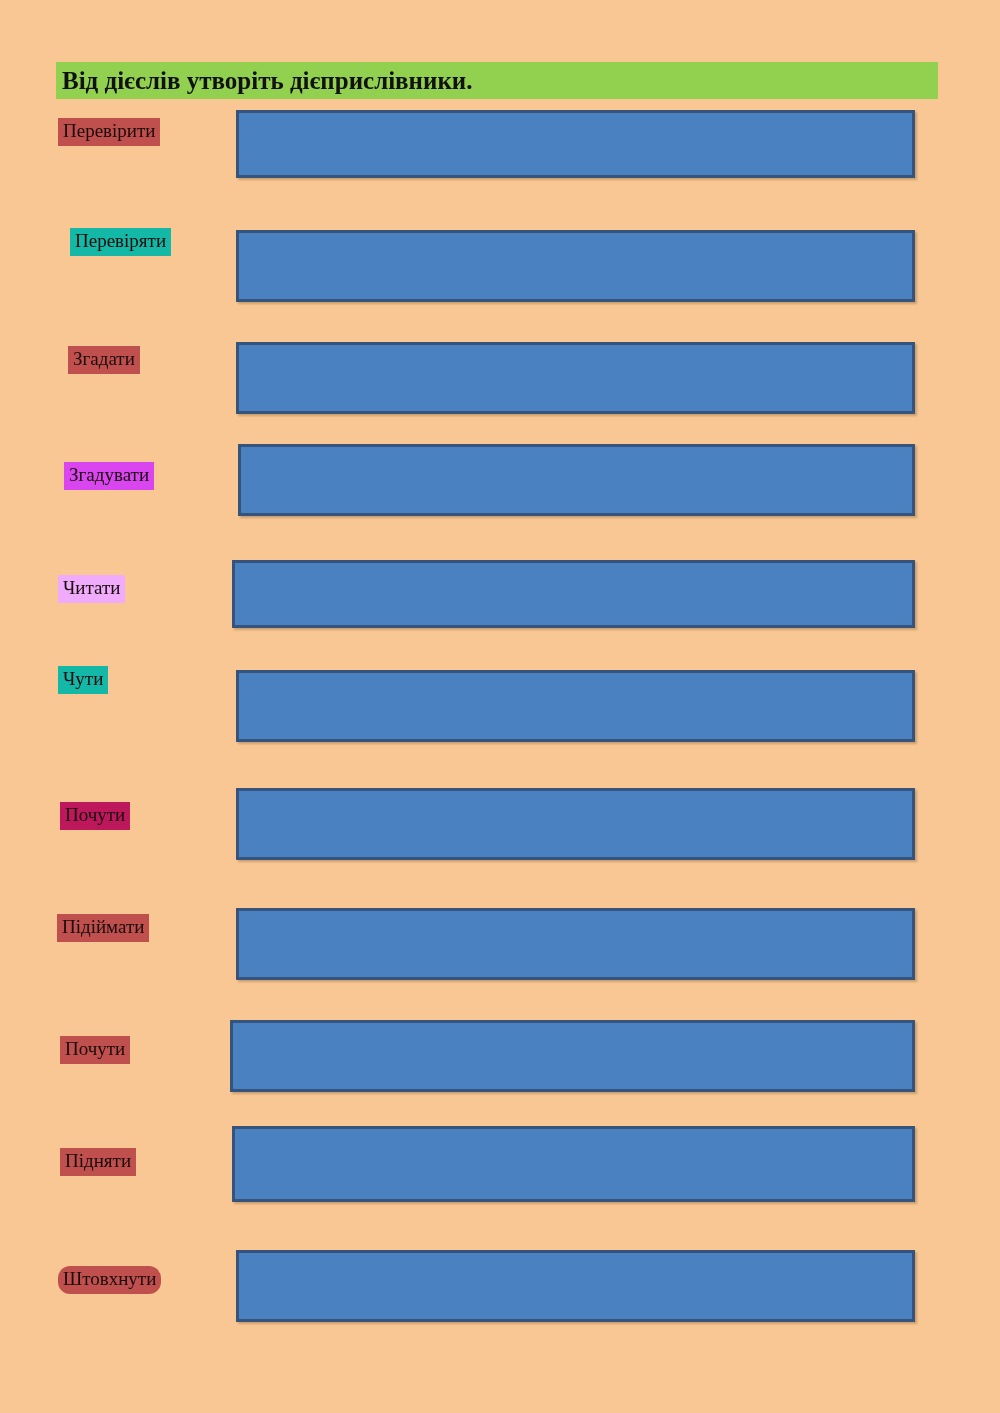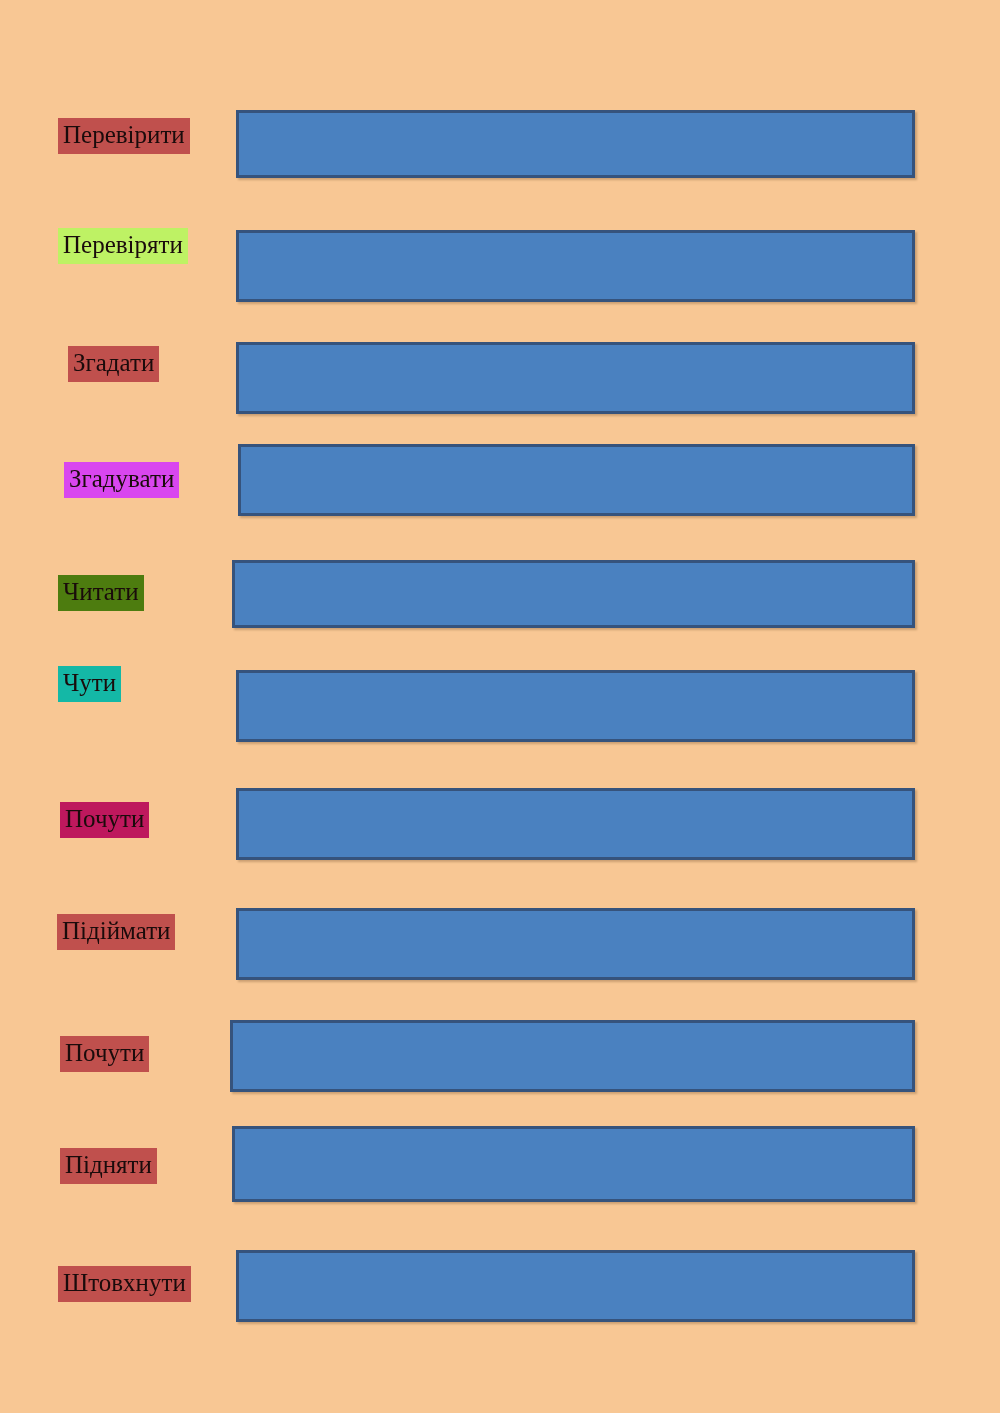--- a/index.html
+++ b/index.html
@@ -55,61 +55,64 @@
   .row {
     position: absolute;
     left: 0;
     width: 1000px;
   }
 
   .verb-label {
     position: absolute;
     background: #c0504d;
     color: #1a0b0b;
-    font-size: 25px;
+    font-size: 19px;
     line-height: 1.28;
     white-space: nowrap;
     padding: 1px 5px 3px 5px;
     box-sizing: border-box;
     font-family: "Liberation Serif", "DejaVu Serif", serif;
   }
 
   .answer-box {
     position: absolute;
     background: #4a81c0;
     border: 3px solid #36537c;
     box-sizing: border-box;
     box-shadow: 2px 2px 2px rgba(90, 60, 30, 0.28);
   }
 </style>
 </head>
 <body style="background: rgb(248, 199, 148);">
 
 <div class="worksheet">
 
+  <div class="title-banner" style="background: rgb(146, 208, 80);">
+    <span class="title-text" style="color: rgb(17, 17, 17);">Від дієслів утворіть дієприслівники.</span>
+  </div>
 
   <div class="rows">
       <div class="row" style="top: 0px;">
         <div class="verb-label" style="left: 58px; top: 118px; background: rgb(192, 80, 77);">Перевірити</div>
         <div class="answer-box" style="left: 236px; top: 110px; width: 679px; height: 68px; background: rgb(74, 129, 192); border-color: rgb(54, 83, 124);"></div>
       </div>
       <div class="row" style="top: 0px;">
-        <div class="verb-label" style="left: 58px; top: 228px; background: #bef264; text-align: right;">Перевіряти</div>
+        <div class="verb-label" style="left: 70px; top: 228px; background: #14b8a6; text-align: right;">Перевіряти</div>
         <div class="answer-box" style="left: 236px; top: 230px; width: 679px; height: 72px; background: rgb(74, 129, 192); border-color: rgb(54, 83, 124);"></div>
       </div>
       <div class="row" style="top: 0px;">
         <div class="verb-label" style="left: 68px; top: 346px; background: rgb(192, 80, 77);">Згадати</div>
         <div class="answer-box" style="left: 236px; top: 342px; width: 679px; height: 72px; background: rgb(74, 129, 192); border-color: rgb(54, 83, 124);"></div>
       </div>
       <div class="row" style="top: 0px;">
         <div class="verb-label" style="left: 64px; top: 462px; background: #d946ef;">Згадувати</div>
         <div class="answer-box" style="left: 238px; top: 444px; width: 677px; height: 72px; background: rgb(74, 129, 192); border-color: rgb(54, 83, 124);"></div>
       </div>
       <div class="row" style="top: 0px;">
-        <div class="verb-label" style="left: 58px; top: 575px; background: #4d7c0f;">Читати</div>
+        <div class="verb-label" style="left: 58px; top: 575px; background: #f0abfc;">Читати</div>
         <div class="answer-box" style="left: 232px; top: 560px; width: 683px; height: 68px; background: rgb(74, 129, 192); border-color: rgb(54, 83, 124);"></div>
       </div>
       <div class="row" style="top: 0px;">
         <div class="verb-label" style="left: 58px; top: 666px; background: #14b8a6;">Чути</div>
         <div class="answer-box" style="left: 236px; top: 670px; width: 679px; height: 72px; background: rgb(74, 129, 192); border-color: rgb(54, 83, 124);"></div>
       </div>
       <div class="row" style="top: 0px;">
         <div class="verb-label" style="left: 60px; top: 802px; background: #be185d;">Почути</div>
         <div class="answer-box" style="left: 236px; top: 788px; width: 679px; height: 72px; background: rgb(74, 129, 192); border-color: rgb(54, 83, 124);"></div>
       </div>
@@ -119,18 +122,18 @@
       </div>
       <div class="row" style="top: 0px;">
         <div class="verb-label" style="left: 60px; top: 1036px; background: rgb(192, 80, 77);">Почути</div>
         <div class="answer-box" style="left: 230px; top: 1020px; width: 685px; height: 72px; background: rgb(74, 129, 192); border-color: rgb(54, 83, 124);"></div>
       </div>
       <div class="row" style="top: 0px;">
         <div class="verb-label" style="left: 60px; top: 1148px; background: rgb(192, 80, 77);">Підняти</div>
         <div class="answer-box" style="left: 232px; top: 1126px; width: 683px; height: 76px; background: rgb(74, 129, 192); border-color: rgb(54, 83, 124);"></div>
       </div>
       <div class="row" style="top: 0px;">
-        <div class="verb-label" style="left: 58px; top: 1266px; background: rgb(192, 80, 77);">Штовхнути</div>
+        <div class="verb-label" style="left: 58px; top: 1266px; background: rgb(192, 80, 77); border-radius: 12px;">Штовхнути</div>
         <div class="answer-box" style="left: 236px; top: 1250px; width: 679px; height: 72px; background: rgb(74, 129, 192); border-color: rgb(54, 83, 124);"></div>
       </div>
     </div>
 
 </div>
 
 </body></html>

